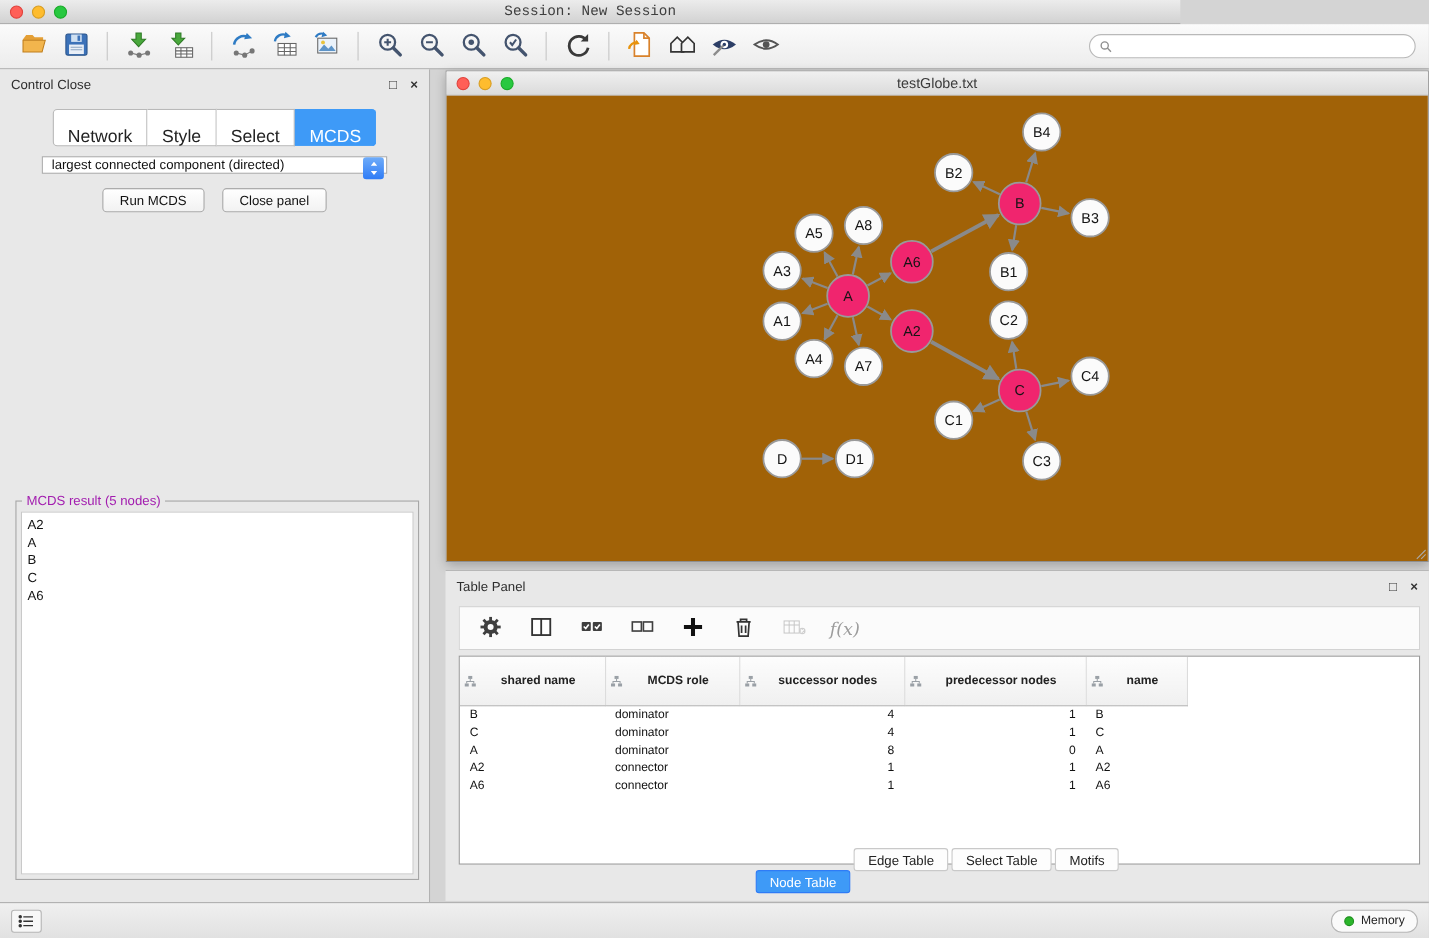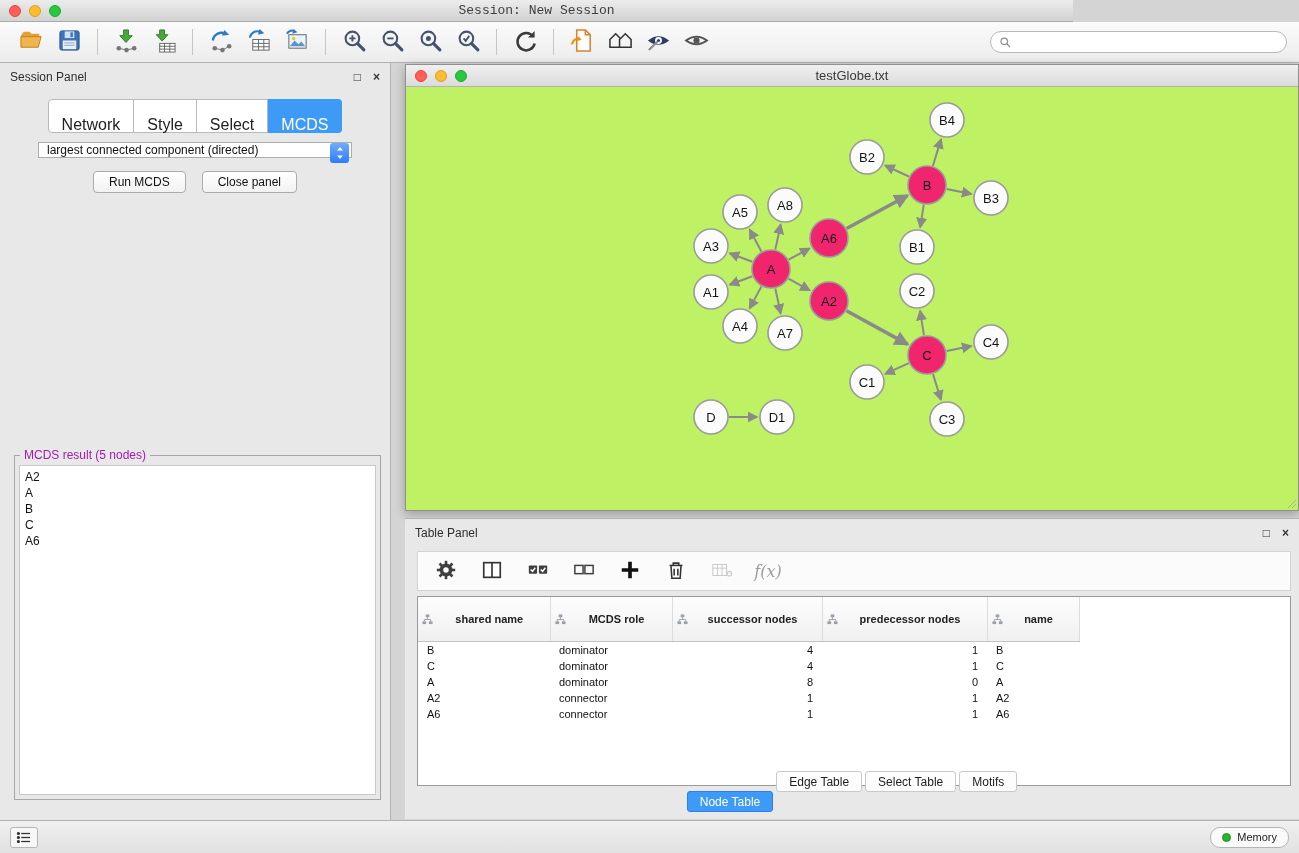--- a/index.html
+++ b/index.html
@@ -48,21 +48,21 @@
   .mac-btn { height:22px; padding:0 15px; background:linear-gradient(#FFFFFF,#F2F2F2); border:1px solid #ACACAC; border-radius:4px; font-size:12px; color:#111; cursor:default; font-family:"Liberation Sans",sans-serif; }
   .groupbox { position:absolute; left:14px; top:392px; width:367px; height:345px; border:1px solid #A6A6A6; }
   .groupbox-legend { position:absolute; top:-8px; left:5px; background:#E8E8E8; padding:0 4px; font-size:12px; color:#a21caf; }
   .groupbox-inner { position:absolute; left:4px; right:4px; top:9px; bottom:4px; background:#FFF; border:1px solid #C9C9C9; overflow:auto; padding:3px 5px; }
   .result-item { font-size:12px; line-height:16px; color:#111; }
 
   
   .net-window { position:absolute; left:405px; top:64px; width:894px; height:447px; background:#FFF; border:1px solid #8F8F8F; box-shadow:0 3px 10px rgba(0,0,0,0.28); }
   .net-titlebar { height:22px; background:linear-gradient(#F0F0F0,#DBDBDB); border-bottom:1px solid #B2B2B2; position:relative; display:flex; align-items:center; }
   .net-title { position:absolute; left:0; right:0; text-align:center; font-size:13px; color:#3A3A3A; }
-  .net-canvas { position:absolute; top:22px; left:0; right:0; bottom:0; background:#bef264; }
+  .net-canvas { position:absolute; top:22px; left:0; right:0; bottom:0; background:#a16207; }
   .net-canvas svg { width:100%; height:100%; display:block; }
   .resize-grip { position:absolute; right:1px; bottom:1px; width:12px; height:12px; }
 
   
   .table-panel { position:absolute; left:405px; top:518px; width:894px; height:301px; background:#E8E8E8; border-top:1px solid #B2B2B2; }
   .tp-toolbar { position:absolute; left:12px; right:8px; top:32px; height:40px; background:#FBFBFB; border:1px solid #D3D3D3; display:flex; align-items:center; gap:10px; padding:0 10px; }
   .tp-btn { width:36px; height:32px; border:none; background:transparent; display:flex; align-items:center; justify-content:center; cursor:default; }
   .tp-btn svg { width:22px; height:22px; }
   .fx { font-family:"DejaVu Serif",serif; font-style:italic; color:#9C9C9C; font-size:16px; }
   .table-wrap { position:absolute; left:12px; right:8px; top:77px; bottom:33px; background:#FFF; border:1px solid #9A9A9A; overflow:hidden; }
@@ -238,21 +238,21 @@
       <svg viewBox="0 0 16 16">
           <circle cx="6.5" cy="6.5" r="4" fill="none" stroke="#8E8E8E" stroke-width="1.5"></circle>
           <path d="M9.5 9.5 L13.5 13.5" stroke="#8E8E8E" stroke-width="1.5"></path>
         </svg>
       <input class="search-input" placeholder="" style="">
     </div>
   </div>
 
   <div class="control-panel">
     <div class="panel-header">
-      <span>Session Panel</span>
+      <span>Control Close</span>
       <span class="hdr-icons">
         <span class="hdr-ico">□</span>
         <span class="hdr-ico">×</span>
       </span>
     </div>
     <div class="cp-tabs">
         <button class="cp-tab">Network</button>
         <button class="cp-tab">Style</button>
         <button class="cp-tab">Select</button>
         <button class="cp-tab active">MCDS</button>

